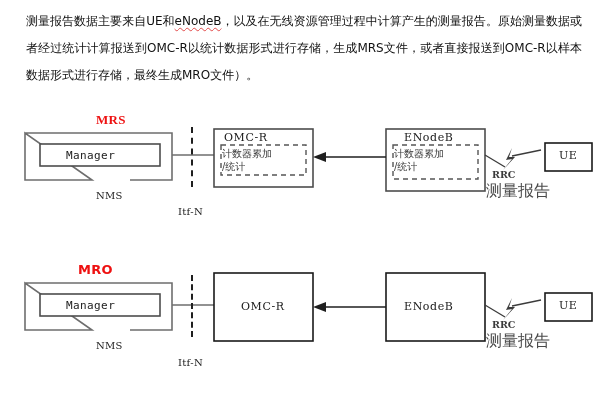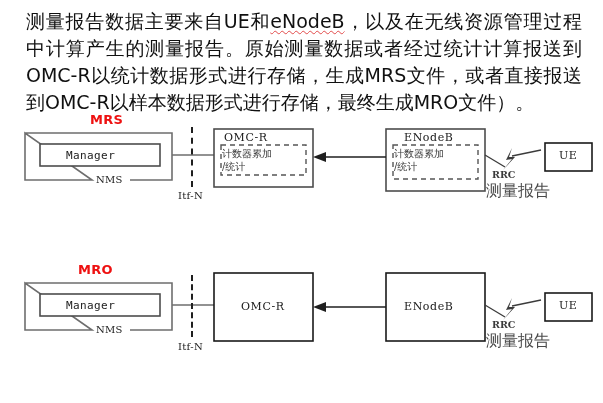--- a/index.html
+++ b/index.html
@@ -22,21 +22,21 @@
     background: #ffffff;
   }
 
   
   #paragraph {
     position: absolute;
     left: 26px;
     top: 8px;
     width: 556px;
     font-family: "DejaVu Sans", sans-serif;
-    font-size: 19px;
+    font-size: 12px;
     line-height: 27px;
     color: #101010;
     letter-spacing: 0px;
     text-align: justify;
     text-justify: inter-ideograph;
   }
   #paragraph .spell {
     text-decoration: underline;
     text-decoration-style: wavy;
     text-decoration-color: #e24b4b;
@@ -98,20 +98,21 @@
     width: 0;
     border-left: 2px dashed #1f1f1f;
   }
   .small-serif {
     position: absolute;
     font-family: "DejaVu Serif", serif;
     font-size: 10px;
     color: #1a1a1a;
     white-space: nowrap;
     letter-spacing: 0.3px;
+    margin-top: 16px;
   }
   .rrc-label {
     position: absolute;
     font-family: "DejaVu Serif", serif;
     font-size: 9.5px;
     font-weight: bold;
     color: #3b3b3b;
     text-align: left;
     white-space: nowrap;
   }
@@ -127,21 +128,21 @@
 </style>
 </head>
 <body>
 
 <div id="page">
 
   <div id="paragraph"><span>测量报告数据主要来自UE和</span><span class="spell">eNodeB</span><span>，以及在无线资源管理过程中计算产生的测量报告。原始测量数据或者经过统计计算报送到OMC-R以统计数据形式进行存储，生成MRS文件，或者直接报送到OMC-R以样本数据形式进行存储，最终生成MRO文件）。</span></div>
 
   <div class="figure" id="figure-mrs">
 
-    <div class="tag-red" style="left:90px; top:0px;">MRS</div>
+    <div class="tag-red" style="left:96px; top:0px;font-family:Liberation Serif, serif;">MRS</div>
 
     <svg class="fig-canvas">
 
       <path d="M 25,21 L 172,21 L 172,68 L 130,68 M 92,68 L 25,68 L 25,21 Z" fill="none" stroke="#6e6e6e" stroke-width="1.6"></path>
 
       <rect x="40" y="32" width="120" height="22" fill="#ffffff" stroke="#4d4d4d" stroke-width="1.6"></rect>
 
       <line x1="172" y1="43" x2="214" y2="43" stroke="#6e6e6e" stroke-width="1.6"></line>
 
       <rect x="214" y="17" width="99" height="58" fill="#ffffff" stroke="#4d4d4d" stroke-width="1.6"></rect>

